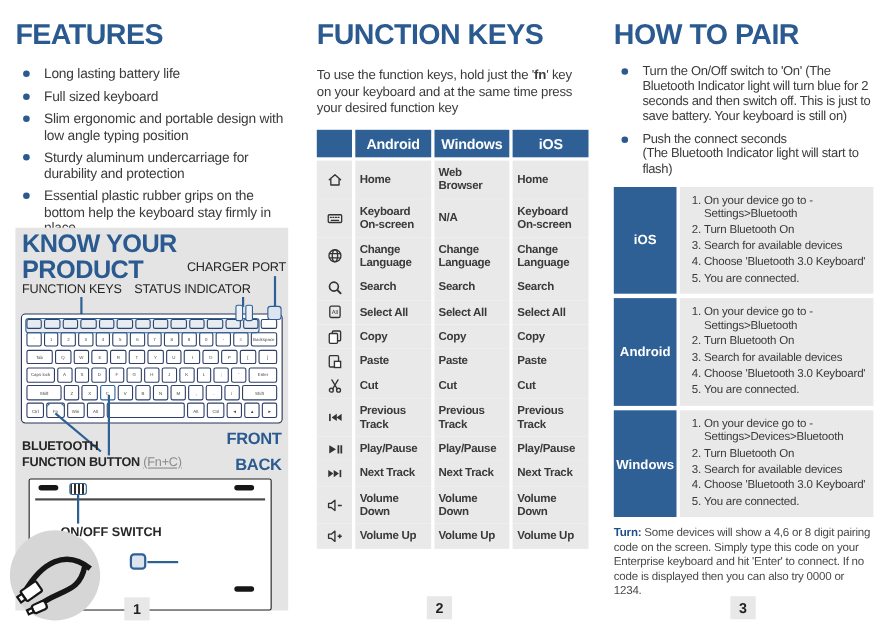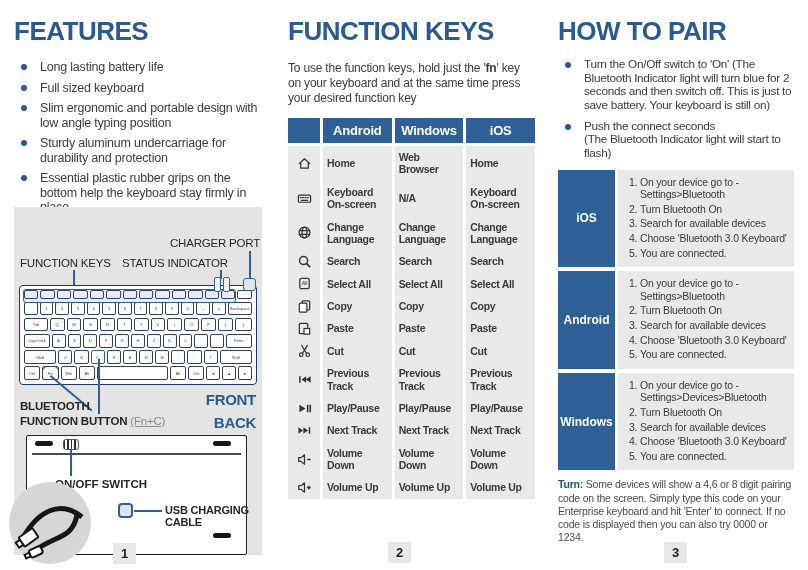--- a/index.html
+++ b/index.html
@@ -105,20 +105,22 @@
   <h1>FEATURES</h1>
   <ul class="bullets">
       <li>Long lasting battery life</li>
       <li>Full sized keyboard</li>
       <li>Slim ergonomic and portable design with low angle typing position</li>
       <li>Sturdy aluminum undercarriage for durability and protection</li>
       <li>Essential plastic rubber grips on the bottom help the keyboard stay firmly in place</li>
     </ul>
 
   <div class="panel">
+    <div class="panel-title">KNOW YOUR
+PRODUCT</div>
 
     <div class="lab lab-charger">CHARGER PORT</div>
     <div class="lab lab-func">FUNCTION KEYS</div>
     <div class="lab lab-status">STATUS INDICATOR</div>
 
     <div class="vline l-charger"></div>
     <div class="vline l-func"></div>
     <div class="vline l-status"></div>
 
     <div class="kb">
@@ -245,21 +247,20 @@
         <rect x="12" y="50" width="17" height="11" rx="1.5" fill="#fff" stroke="#161616" stroke-width="2"></rect>
         <rect x="7" y="52.5" width="5" height="6" fill="#fff" stroke="#161616" stroke-width="2"></rect>
       </g>
       <g transform="rotate(-25 30 72)">
         <rect x="22" y="66" width="13" height="8" rx="2.5" fill="#fff" stroke="#161616" stroke-width="2"></rect>
         <rect x="17" y="68" width="5" height="4" fill="#fff" stroke="#161616" stroke-width="2"></rect>
       </g>
     </svg>
     <div class="usb-marker"></div>
     <div class="usb-line"></div>
-    <div class="usb-label">USB CHARGING CABLE</div>
   </div>
 </section>
 
 <section class="col col2">
   <h1>FUNCTION KEYS</h1>
   <p class="intro"><span>To use the function keys, hold just the '</span><b>fn</b><span>' key on your keyboard and at the same time press your desired function key</span></p>
   <div class="fk-head">
     <div></div>
     <div>Android</div>
     <div>Windows</div>

